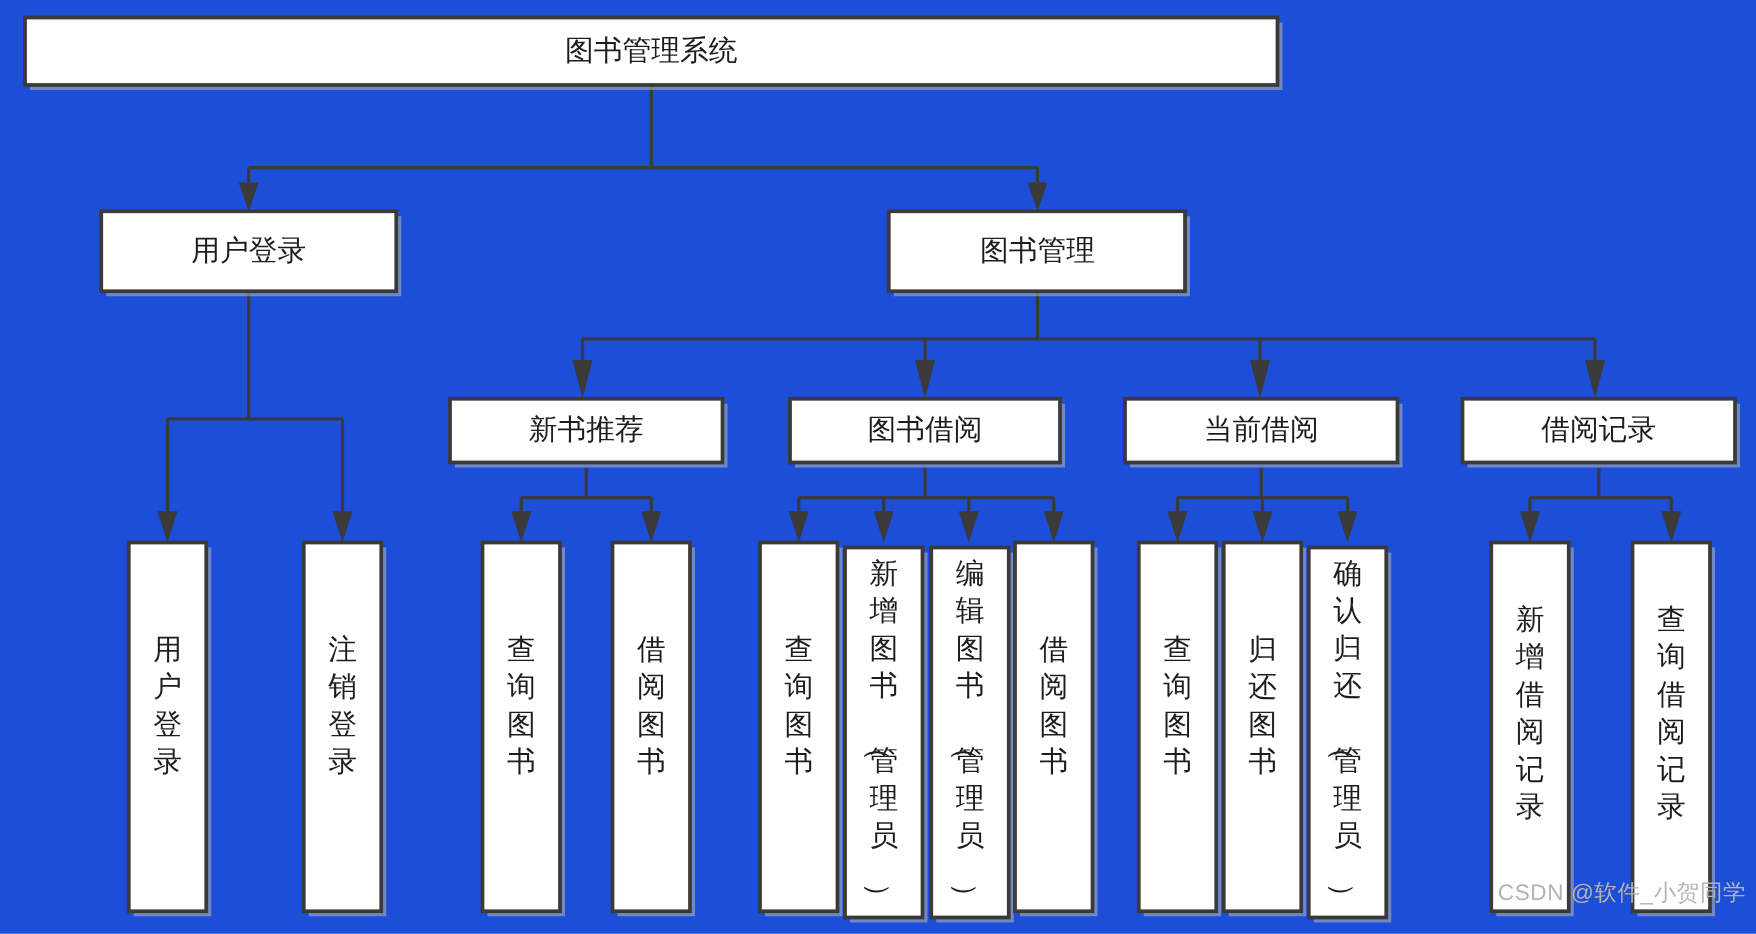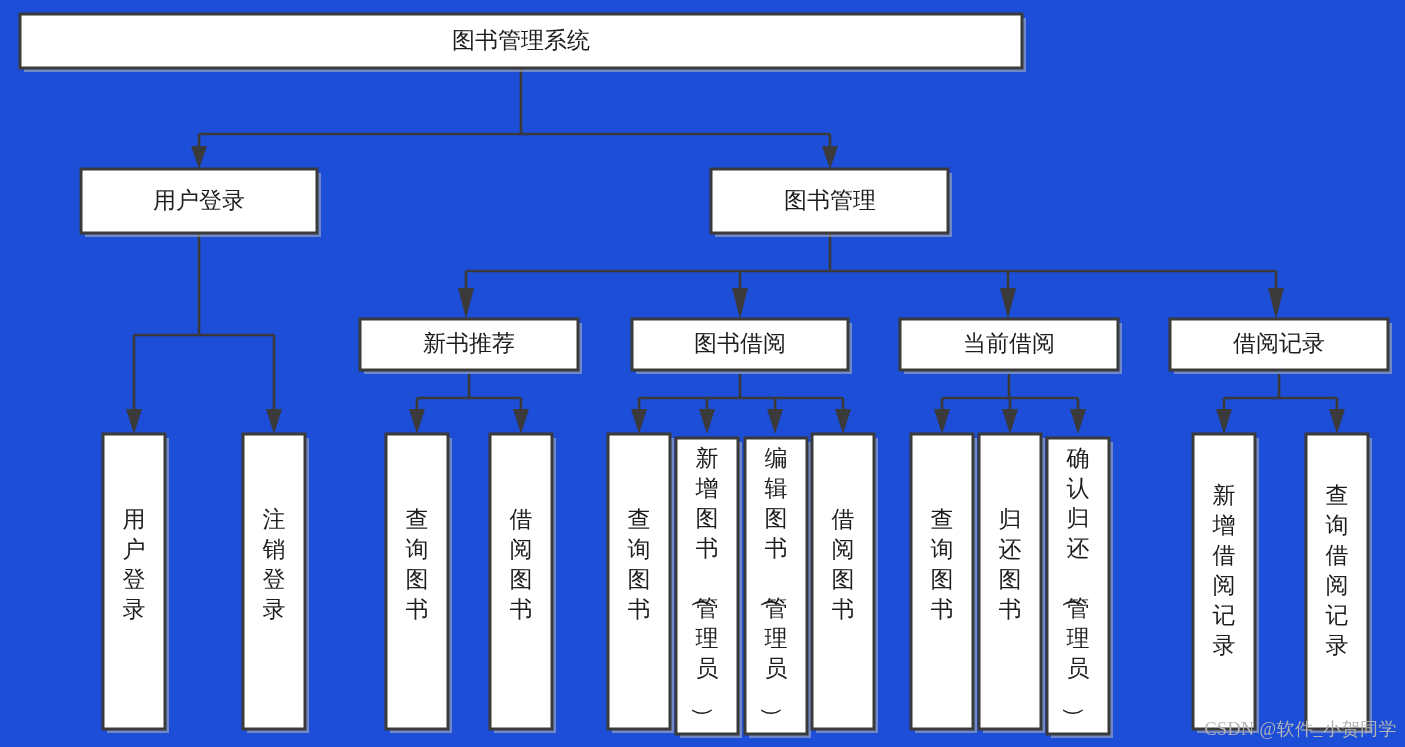--- a/index.html
+++ b/index.html
@@ -60,22 +60,22 @@
   .node-label-v {
     font-family: "Liberation Sans", "DejaVu Sans", sans-serif;
     font-size: 23px;
     fill: #1d1d1d;
     text-anchor: middle;
     white-space: pre;
   }
   .watermark {
     position: absolute;
     right: 8px;
-    bottom: 6px;
-    font-family: Liberation Serif, serif;
+    bottom: 21px;
+    font-family: Liberation Sans, sans-serif;
     font-size: 18px;
     color: #b3b3b3;
     letter-spacing: 0.5px;
     user-select: none;
     pointer-events: none;
   }
 </style>
 </head>
 <body>
 

